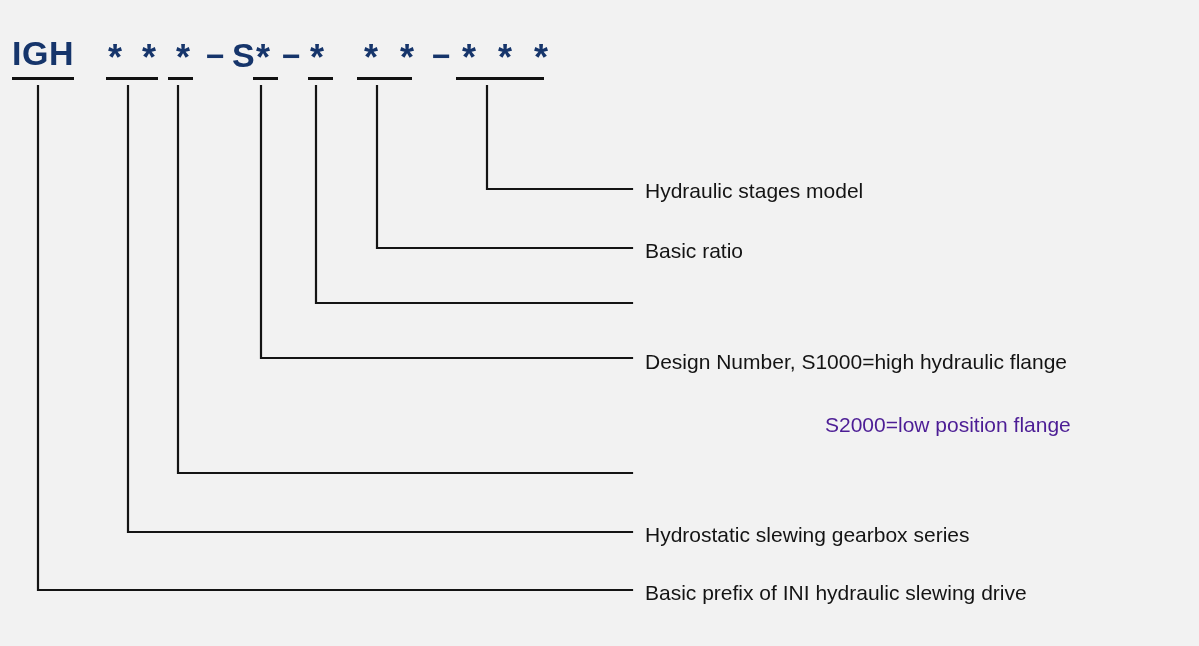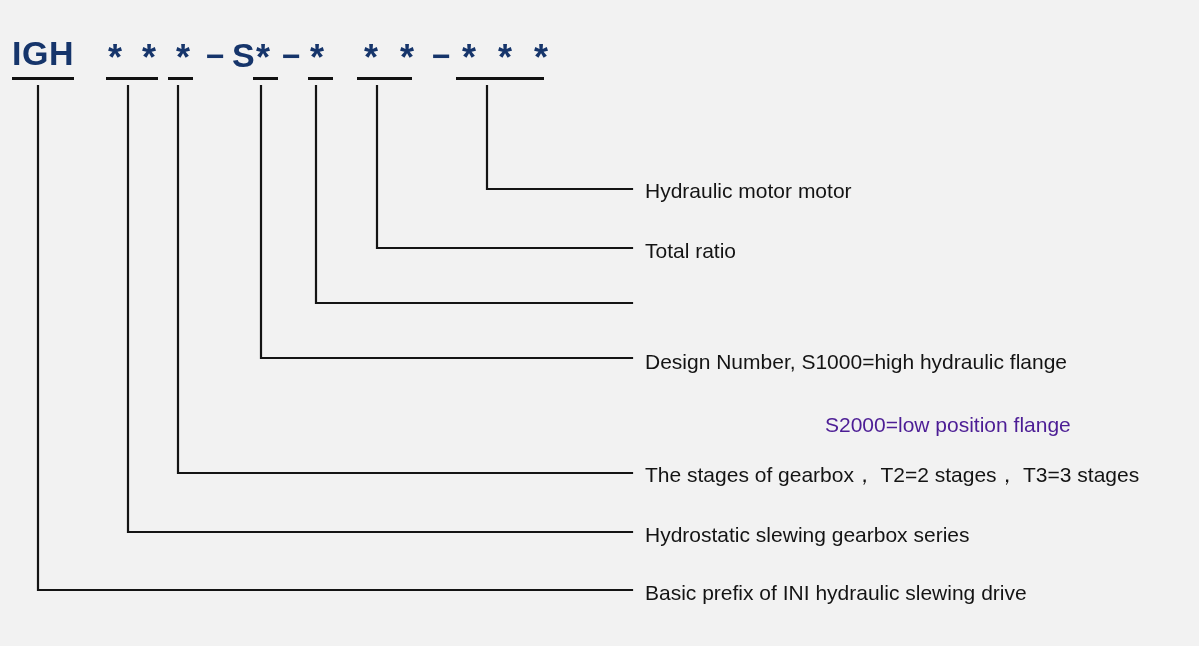--- a/index.html
+++ b/index.html
@@ -131,28 +131,27 @@
       <path d="M 261 86 L 261 358 L 632 358"></path>
 
       <path d="M 178 86 L 178 473 L 632 473"></path>
 
       <path d="M 128 86 L 128 532 L 632 532"></path>
 
       <path d="M 38 86 L 38 590 L 632 590"></path>
     </g>
   </svg>
 
-  <div class="desc" style="left:645px; top:180px;">Hydraulic motor motor</div>
+  <div class="desc" style="left:645px; top:180px;">Hydraulic stages model</div>
 
-  <div class="desc" style="left:645px; top:240px;">Total ratio</div>
+  <div class="desc" style="left:645px; top:240px;">Basic ratio</div>
 
 
   <div class="desc" style="left:645px; top:351px;">Design Number, S1000=high hydraulic flange</div>
 
   <div class="desc-cont" style="left:825px; top:414px;">S2000=low position flange</div>
 
-  <div class="desc" style="left:645px; top:464px;">The stages of gearbox， T2=2 stages， T3=3 stages</div>
 
   <div class="desc" style="left:645px; top:582px;">Basic prefix of INI hydraulic slewing drive</div>
 
   <div class="desc" style="left:645px; top:524px;">Hydrostatic slewing gearbox series</div>
 
 </div>
 
 </body></html>

